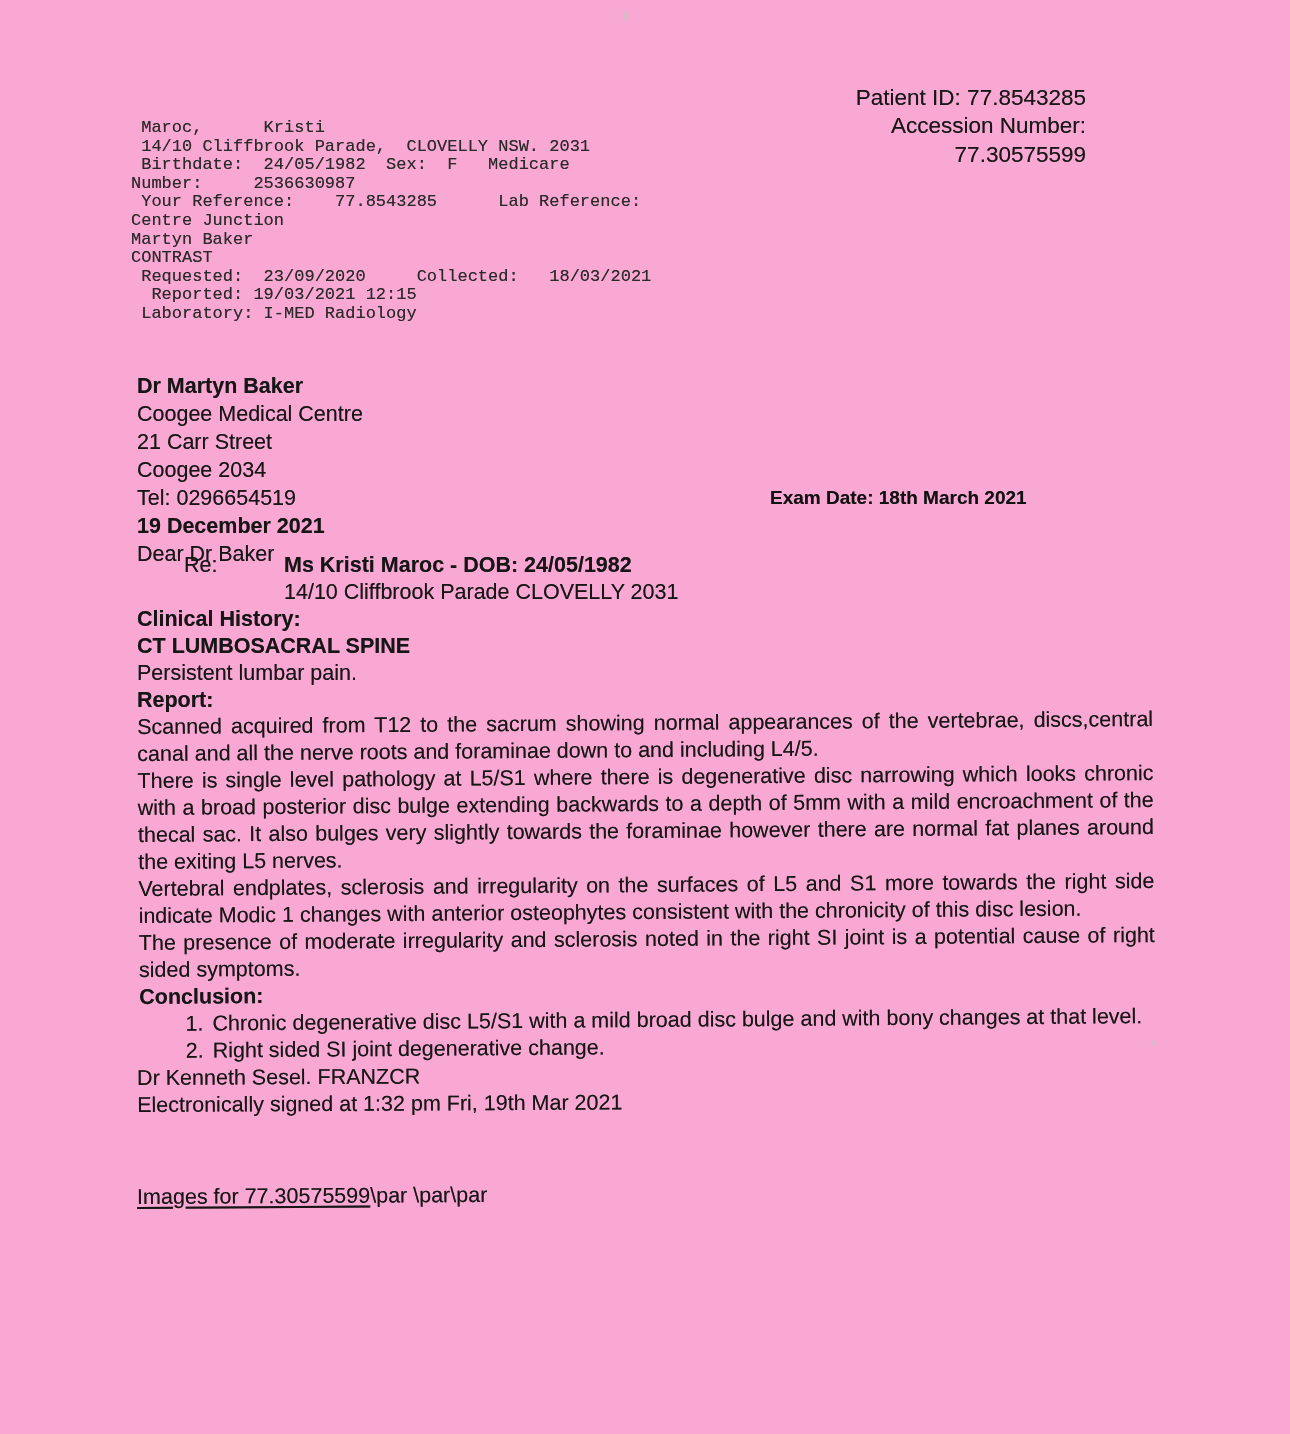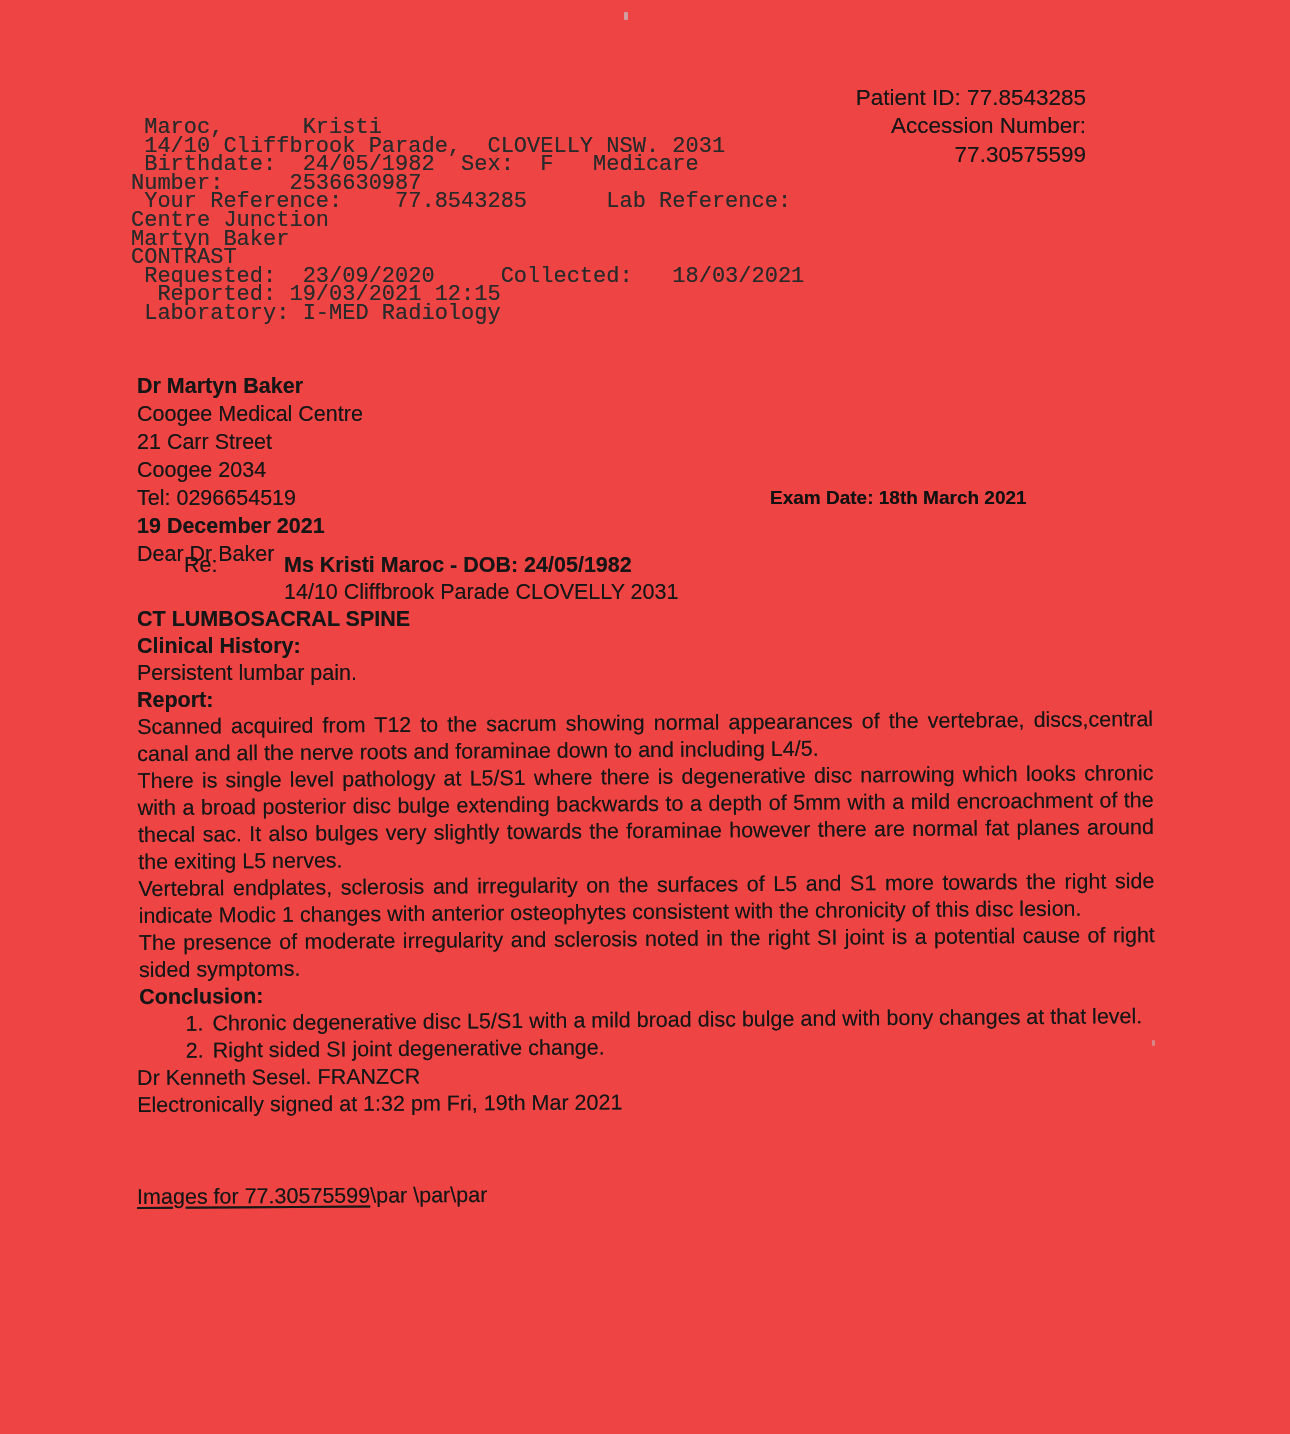--- a/index.html
+++ b/index.html
@@ -1,36 +1,36 @@
 <!DOCTYPE html>
 <html><head>
 <meta charset="utf-8">
 <style>
   html,body{margin:0;padding:0;background:#fff;}
   .page{
     position:relative;
     width:1290px;height:1434px;
-    background:#ef4444;
+    background:#f9a8d4;
     font-family:"Liberation Sans", sans-serif;
     color:#161616;
     overflow:hidden;
     text-shadow:0 0 .3px rgba(20,20,20,.55);
   }
   
   .patient-block{
     position:absolute;top:84px;right:204px;
     text-align:right;
     font-size:22.5px;line-height:28.4px;
     color:#171717;
   }
   
   .mono-block{
     position:absolute;left:131px;top:119px;
     font-family:"Liberation Mono", monospace;
-    font-size:22px;line-height:18.6px;
+    font-size:17px;line-height:18.6px;
     color:#2a2a2a;
     text-shadow:0 0 .4px rgba(40,40,40,.6);
   }
   .mono-block div{white-space:pre;}
   
   .letterhead{
     position:absolute;left:137px;top:372px;
     font-size:21.5px;line-height:28px;
   }
   .b{font-weight:700;}
@@ -110,22 +110,22 @@
 
   <div class="re-block">
     <div class="re-row">
       <span class="re-label">Re:</span>
       <span class="b">Ms Kristi Maroc - DOB: 24/05/1982</span>
     </div>
     <div class="re-indent">14/10 Cliffbrook Parade CLOVELLY 2031</div>
   </div>
 
   <div class="body-col">
+    <div class="b">Clinical History:</div>
     <div class="b">CT LUMBOSACRAL SPINE</div>
-    <div class="b">Clinical History:</div>
     <div>Persistent lumbar pain.</div>
     <div class="b">Report:</div>
 
     <div class="tilt-a">
       <p>Scanned acquired from T12 to the sacrum showing normal appearances of the vertebrae, discs,central canal and all the nerve roots and foraminae down to and including L4/5.</p>
       <p>There is single level pathology at L5/S1 where there is degenerative disc narrowing which looks chronic with a broad posterior disc bulge extending backwards to a depth of 5mm with a mild encroachment of the thecal sac. It also bulges very slightly towards the foraminae however there are normal fat planes around the exiting L5 nerves.</p>
       <p>Vertebral endplates, sclerosis and irregularity on the surfaces of L5 and S1 more towards the right side indicate Modic 1 changes with anterior osteophytes consistent with the chronicity of this disc lesion.</p>
       <p>The presence of moderate irregularity and sclerosis noted in the right SI joint is a potential cause of right sided symptoms.</p>
       <div class="b">Conclusion:</div>
       <div class="c-item">

